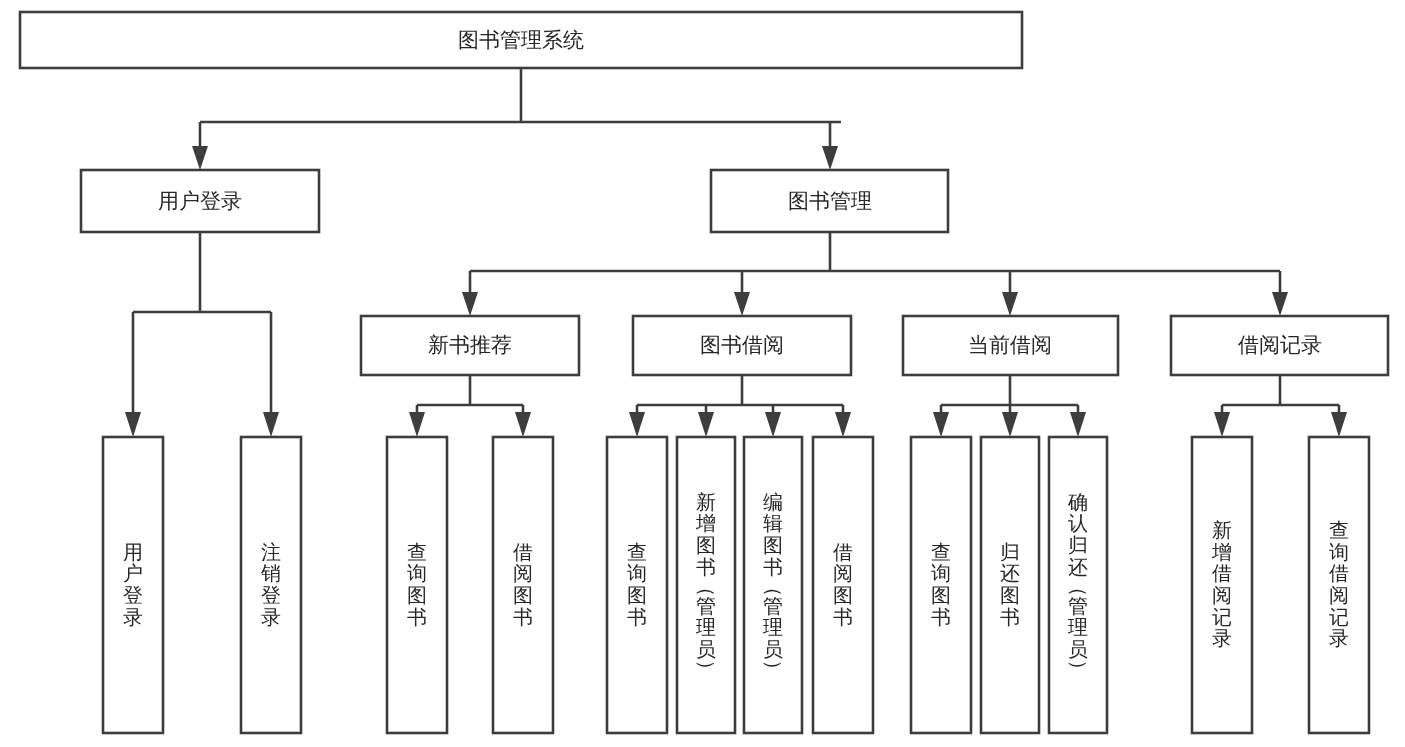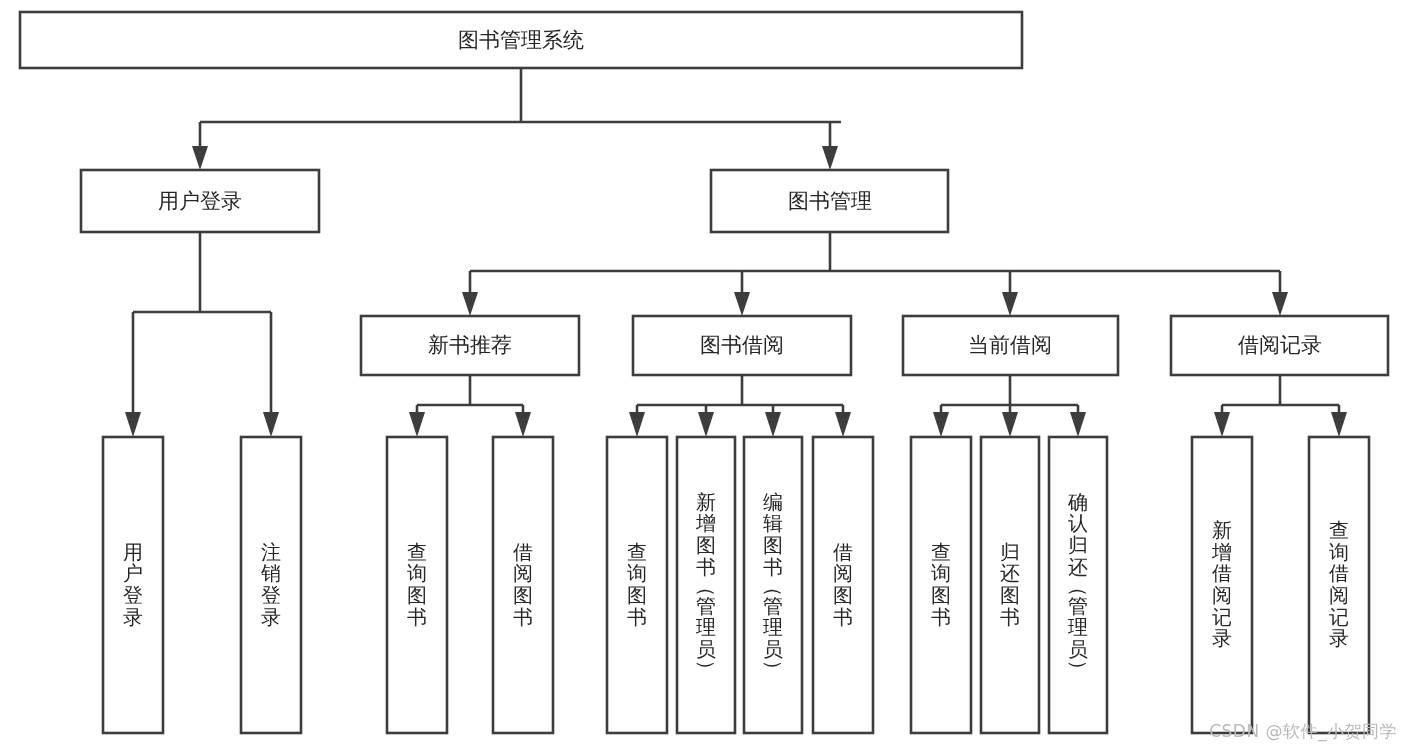--- a/index.html
+++ b/index.html
@@ -290,14 +290,13 @@
     </div>
   <div class="vlabel" style="left:1309px;top:437px;width:60px;height:296px;">
       <span>查</span>
       <span>询</span>
       <span>借</span>
       <span>阅</span>
       <span>记</span>
       <span>录</span>
     </div>
 
-  <div class="watermark">CSDN @软件_小贺同学</div>
 </div>
 
 </body></html>

